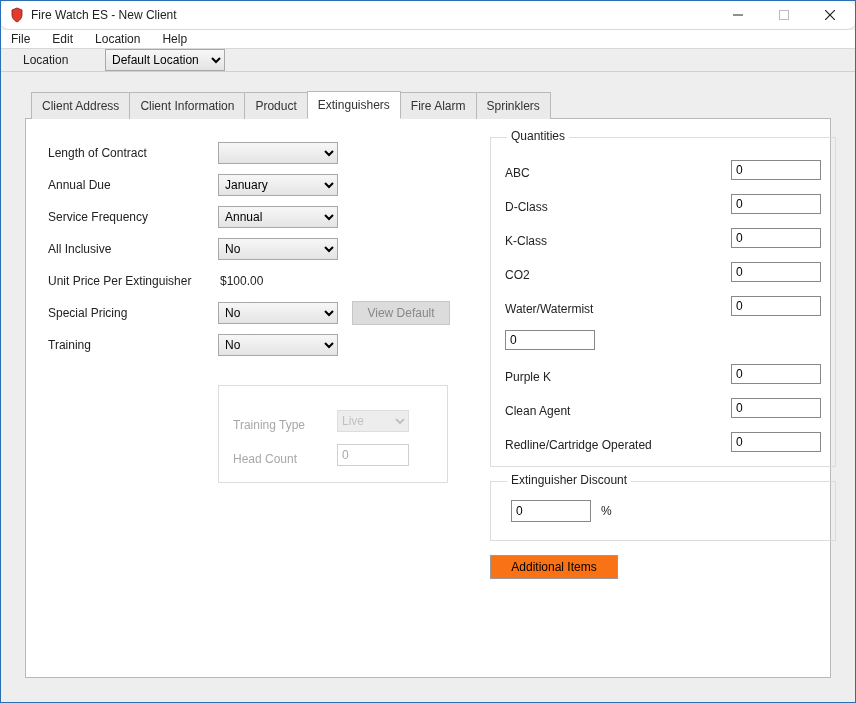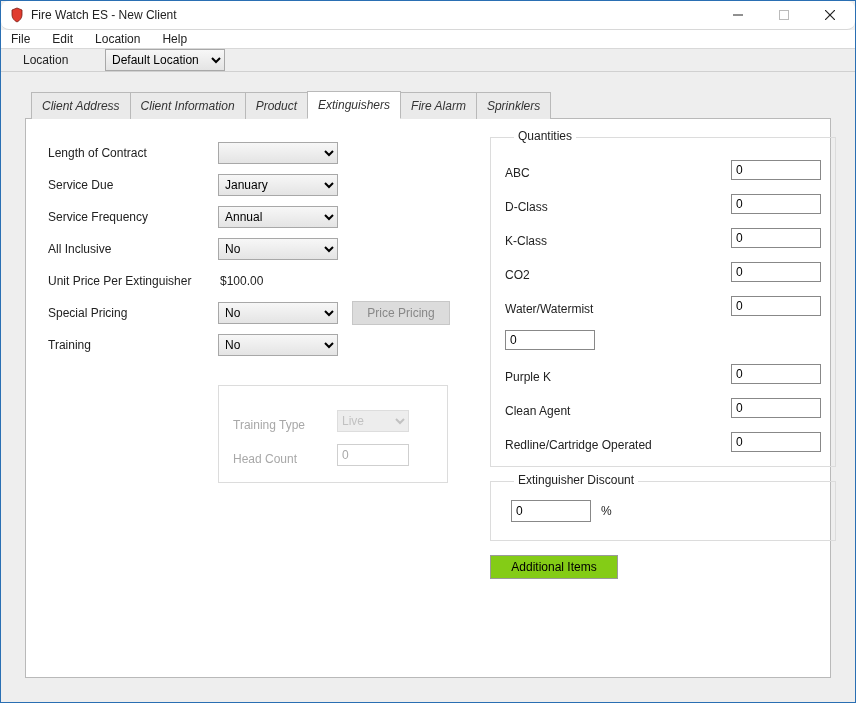--- a/index.html
+++ b/index.html
@@ -87,21 +87,20 @@
     padding: 6px 10px 6px 10px;
     border: 1px solid #b9b9b9;
     border-bottom: none;
     margin-right: -1px;
     background: #eaeaea;
     color: #333;
     font-size: 12px;
     cursor: default;
     position: relative;
     top: 1px;
-    font-style: italic;
   }
   .tab.active {
     background: #fff;
     border-bottom: 1px solid #fff;
     z-index: 2;
   }
   .tab-panel {
     border: 1px solid #b9b9b9;
     background: #fff;
     min-height: 560px;
@@ -176,21 +175,21 @@
 
   
   .fs {
     border: 1px solid #dcdcdc;
     padding: 8px 14px 14px 14px;
     margin-bottom: 14px;
     position: relative;
   }
   .fs .legend {
     position: absolute;
-    top: -9px; left: 23px;
+    top: -9px; left: 16px;
     background: #fff;
     padding: 0 4px;
     font-size: 12px;
   }
   .qty-row {
     display: flex; align-items: flex-end;
     height: 34px;
     gap: 40px;
   }
   .qty-label { width: 186px; }
@@ -207,21 +206,21 @@
   .disc-input {
     width: 80px; height: 22px;
     border: 1px solid #888;
     padding: 1px 4px;
     font-size: 12px;
   }
   .additional-btn {
     width: 128px;
     height: 24px;
     border: 1px solid #9a9a9a;
-    background: #84cc16;
+    background: #f97316;
   }
 </style>
 </head>
 <body>
 
 <div class="window">
 
   <div class="titlebar">
     <span class="app-icon">
       <svg width="16" height="16" viewBox="0 0 16 16">
@@ -280,21 +279,21 @@
       <div class="left-col">
 
         <div class="form-row">
           <span class="form-label">Length of Contract</span>
           <select class="combo combo-empty">
             <option></option>
           </select>
         </div>
 
         <div class="form-row">
-          <span class="form-label">Service Due</span>
+          <span class="form-label">Annual Due</span>
           <select class="combo">
             <option>January</option>
           </select>
         </div>
 
         <div class="form-row">
           <span class="form-label">Service Frequency</span>
           <select class="combo">
             <option>Annual</option>
           </select>
@@ -310,21 +309,21 @@
         <div class="form-row">
           <span class="form-label">Unit Price Per Extinguisher</span>
           <span class="static-val">$100.00</span>
         </div>
 
         <div class="form-row">
           <span class="form-label">Special Pricing</span>
           <select class="combo">
             <option>No</option>
           </select>
-          <button class="btn disabled view-pricing">Price Pricing</button>
+          <button class="btn disabled view-pricing">View Default</button>
         </div>
 
         <div class="form-row">
           <span class="form-label">Training</span>
           <select class="combo">
             <option>No</option>
           </select>
         </div>
 
         <div class="training-box">

